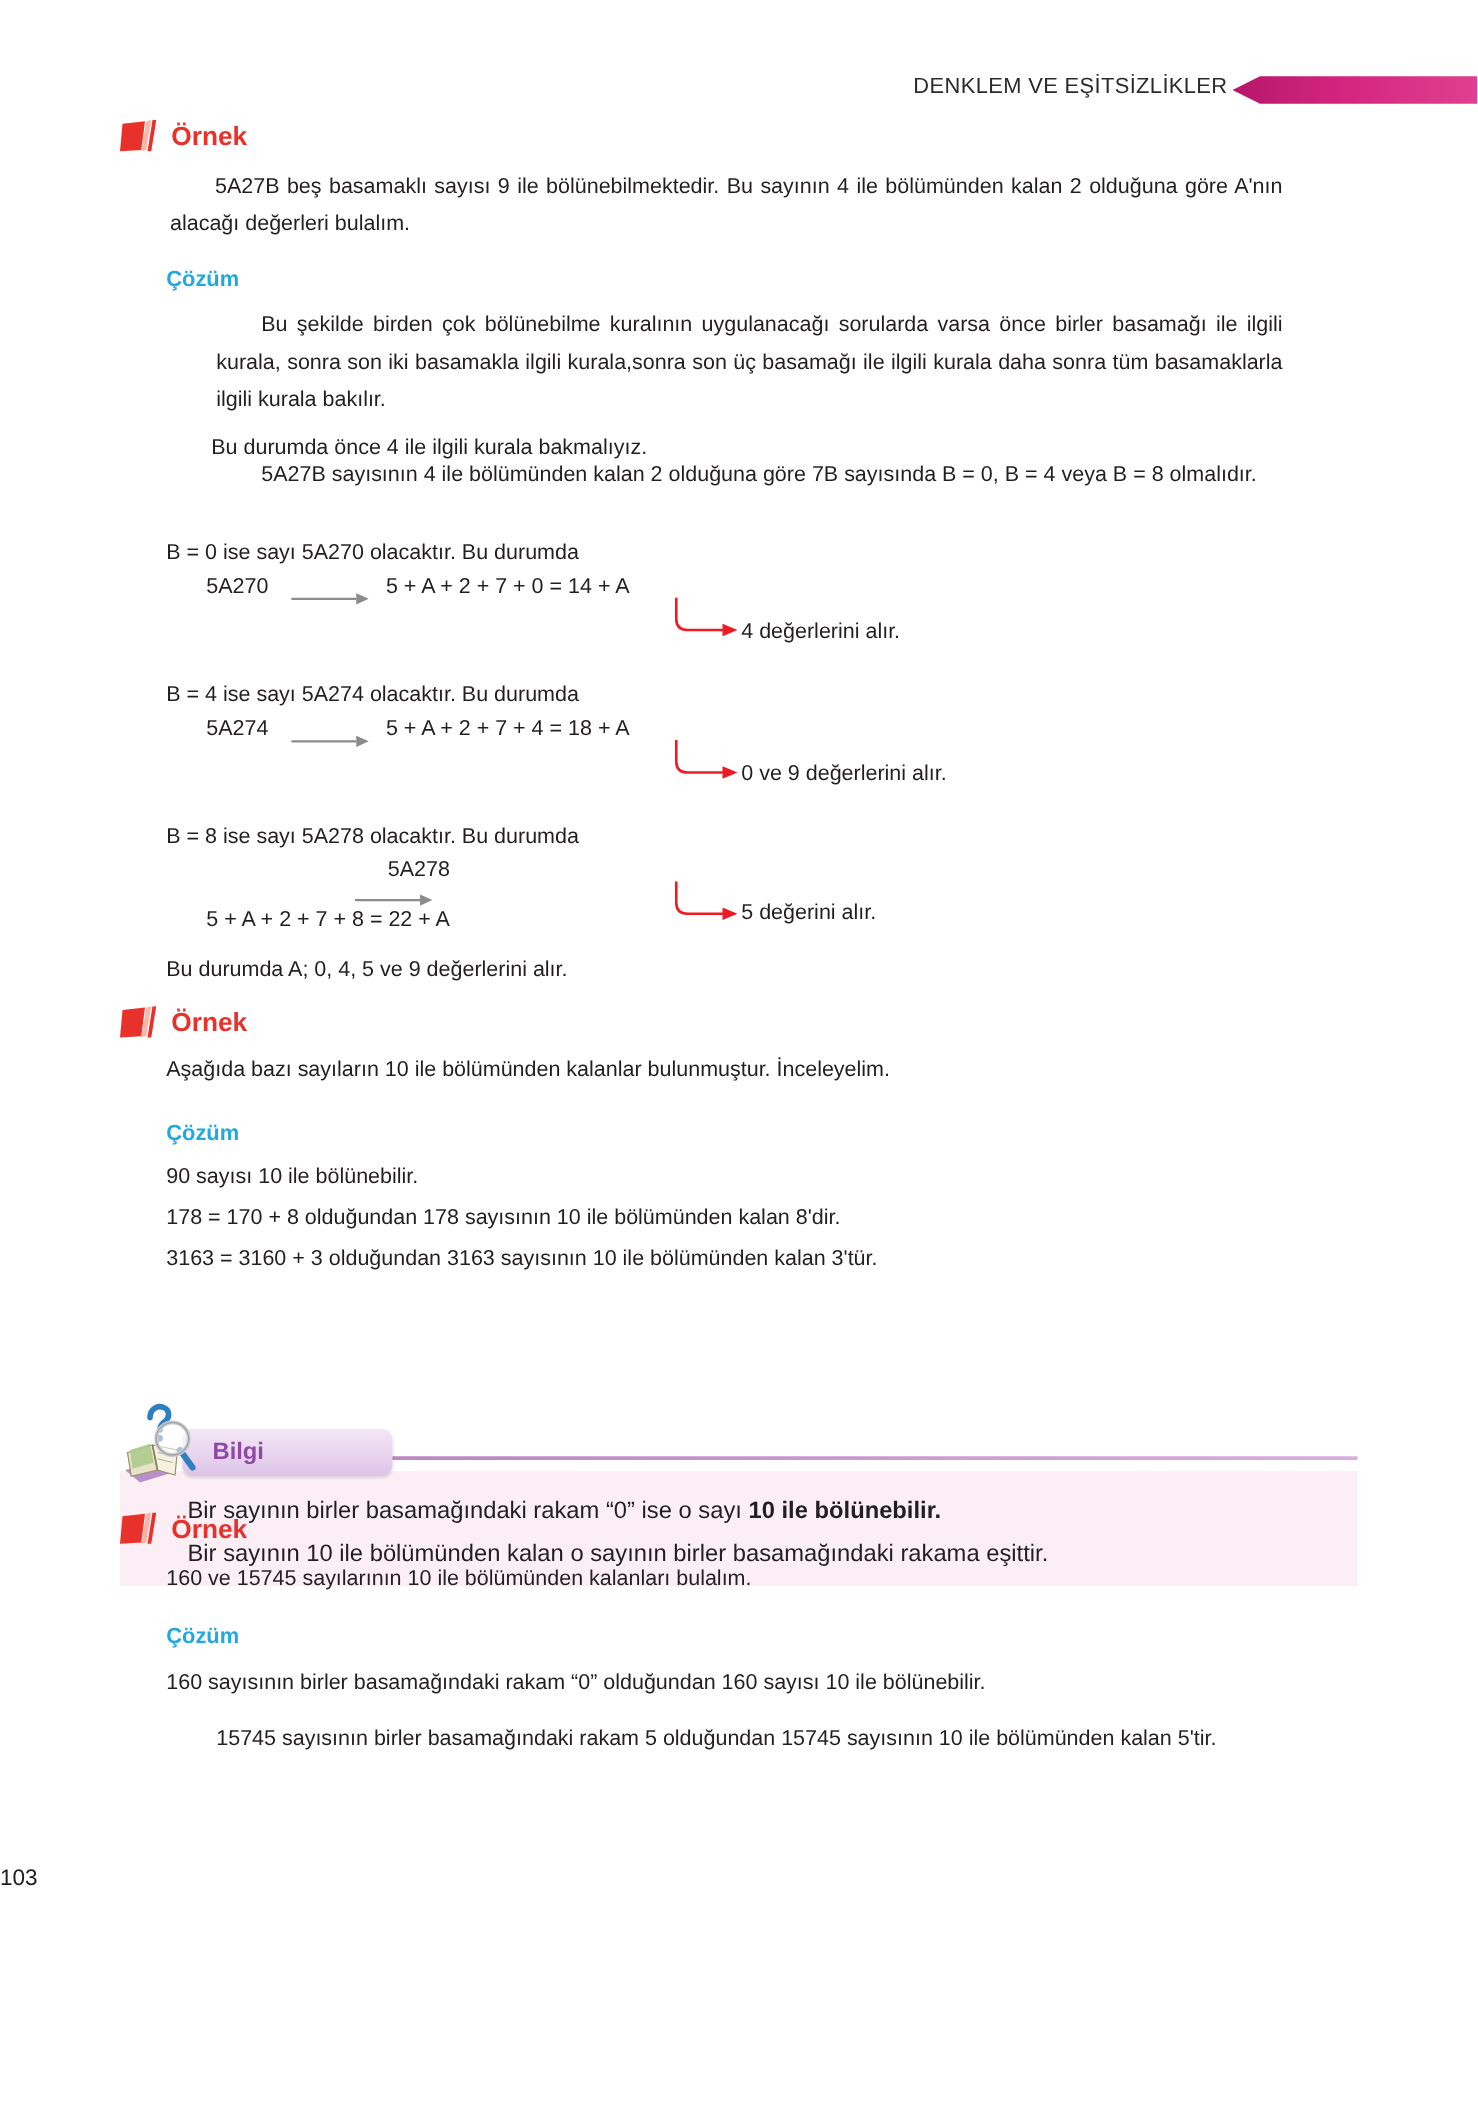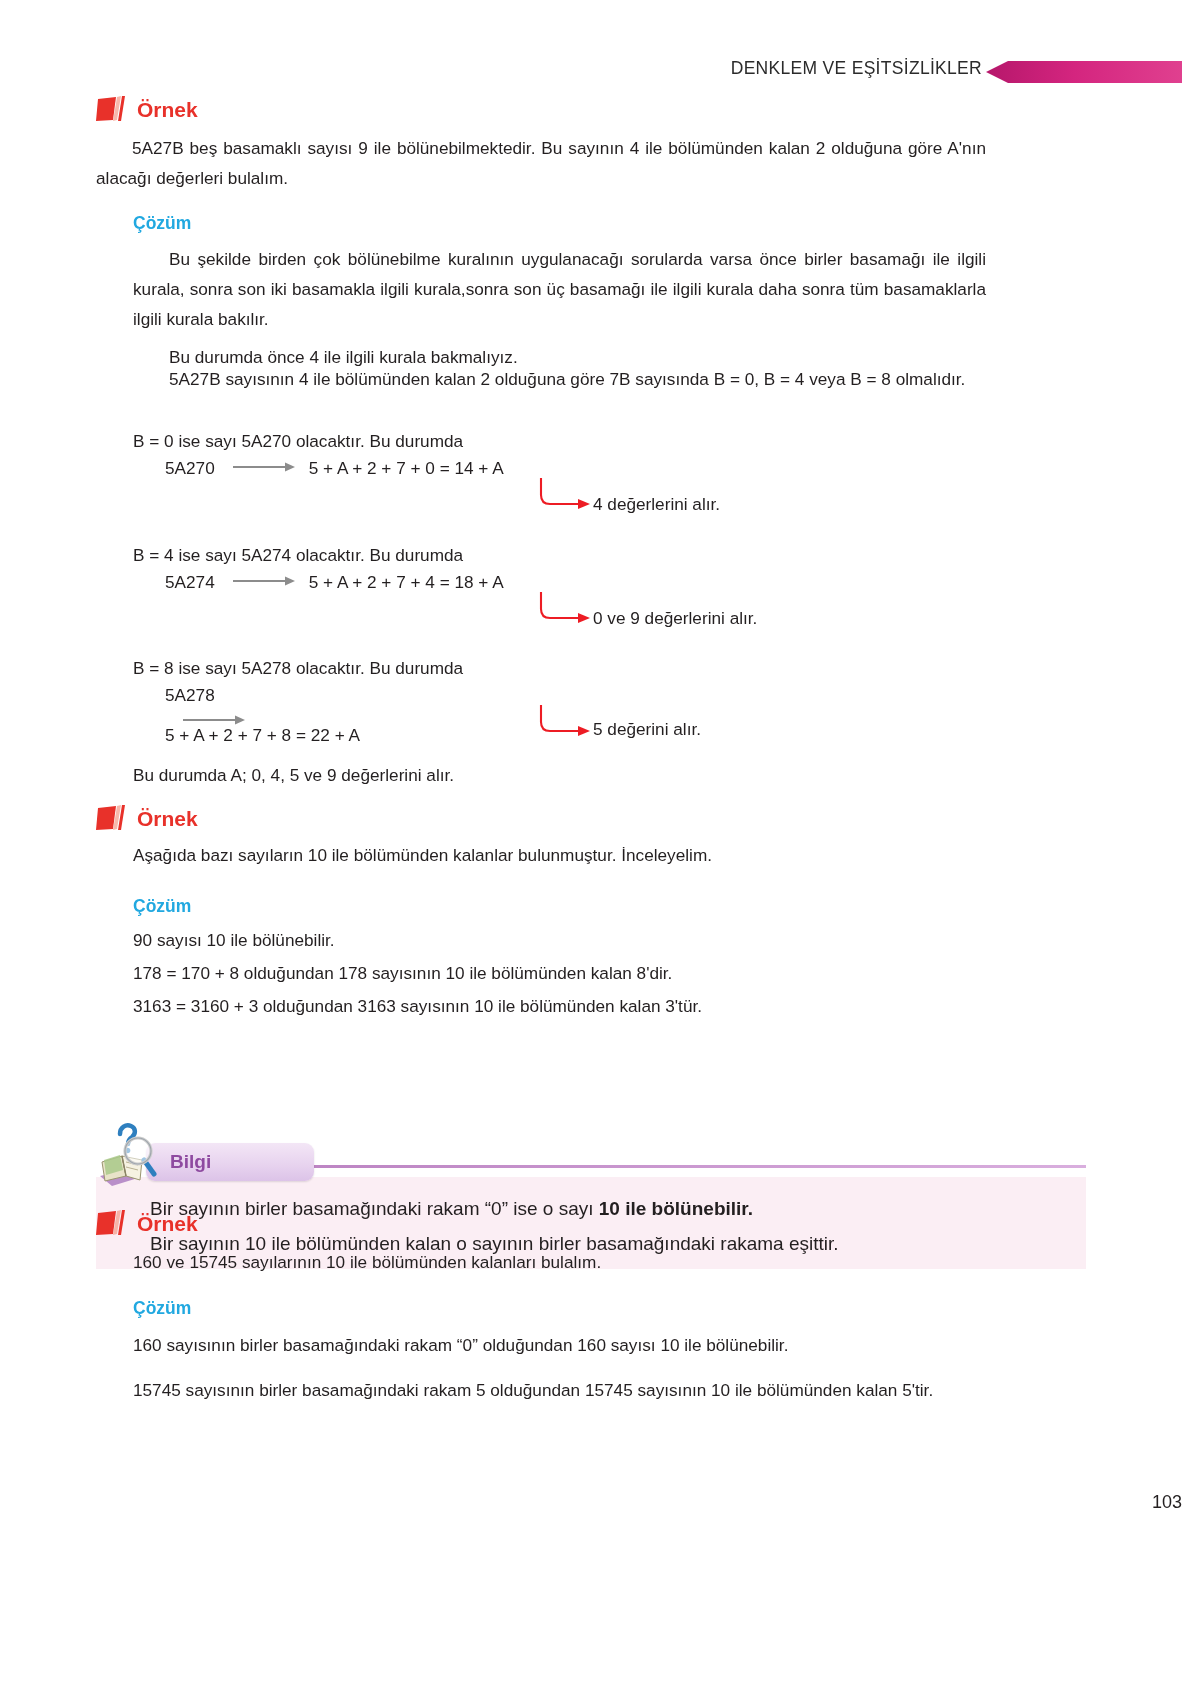--- a/index.html
+++ b/index.html
@@ -80,34 +80,35 @@
 
   
   .para {
     position: absolute;
     font-size: 17.2px;
     line-height: 30px;
     color: #231f20;
   }
   .para.justify {
     text-align: justify;
+    margin-left: 40px;
   }
   .indent {
     text-indent: 36px;
   }
 
   
   .math-line {
     position: absolute;
     font-size: 17.2px;
     line-height: 26px;
     color: #231f20;
     white-space: nowrap;
     display: flex;
-    align-items: flex-start;
+    align-items: flex-end;
   }
   .math-lhs { display: inline-block; }
   .gray-arrow {
     display: inline-block;
     width: 62px;
     height: 14px;
     margin: 0 14px 0 18px;
     flex: none;
   }
   .math-rhs { display: inline-block; }
@@ -179,21 +180,21 @@
     white-space: nowrap;
   }
   .bilgi-line b { font-weight: bold; }
 
   
   .page-number {
     position: absolute;
     top: 1492px;
     left: 0;
     width: 1182px;
-    text-align: right;
+    text-align: left;
     font-size: 18px;
     color: #231f20;
   }
 </style>
 </head>
 <body>
 
 <div class="page-header">
   <div class="header-title">DENKLEM VE EŞİTSİZLİKLER</div>
   <div class="header-banner">

